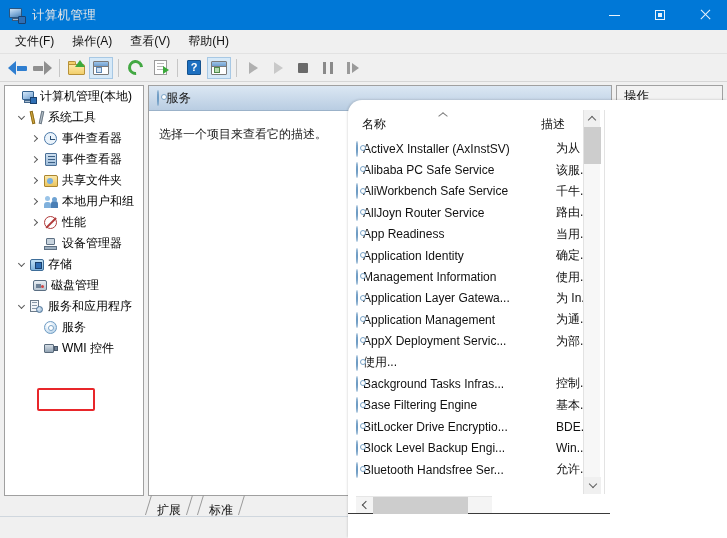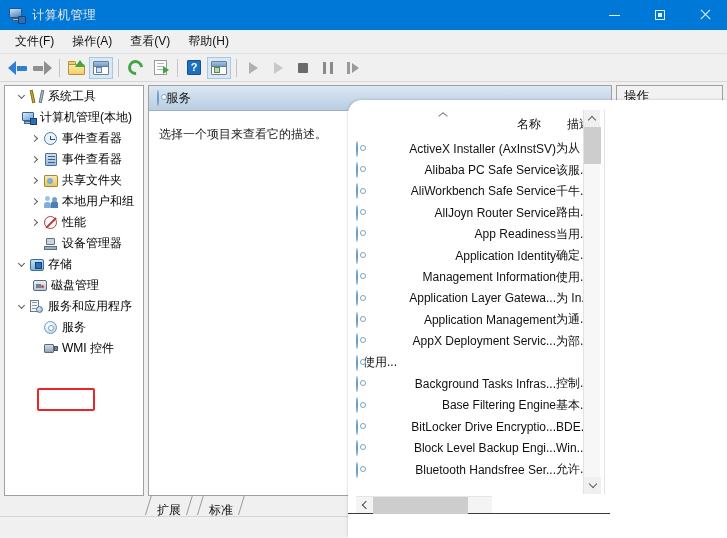--- a/index.html
+++ b/index.html
@@ -225,21 +225,21 @@
   .mid-body { position:absolute; left:0; top:26px; right:0; bottom:0; display:flex; background:#fff;}
   .desc-col { width:201px; padding:13px 10px 0 10px; font-size:12px; color:#1b1b1b; line-height:1.5;}
 
   
   .overlay {
     position:absolute; left:348px; top:100px; width:379px; height:438px;
     background:#fff; border-top-left-radius:14px;
     box-shadow:-1px -1px 2px rgba(0,0,0,.10);
     overflow:hidden;
   }
-  .ov-inner { position:absolute; left:0; top:0; width:379px; height:438px;text-align:right; }
+  .ov-inner { position:absolute; left:0; top:0; width:379px; height:438px; }
 
   .colhdr {
     position:absolute; left:8px; top:16px; width:258px; height:22px;
     display:flex; align-items:flex-start; font-size:12px; color:#111;
   }
   .col-name { width:185px; position:relative; padding-left:6px; }
   .sort-asc {
     position:absolute; left:83px; top:-4px; width:9px; height:5px;
   }
   .sort-asc:before,.sort-asc:after{
@@ -408,43 +408,43 @@
       <div class="pt">
           <div class="bar"></div>
           <div class="tri" style="border-left-color:#9a9a9a;border-top-width:5px;border-bottom-width:5px;border-left-width:7px"></div>
         </div>
     </div>
   </div>
 
   <div class="content">
 
     <div class="tree">
-      <div class="tnode" style="padding-left:10px">
-        <span class="chev down">
-            <span class="c"></span>
-          </span>
-        <span class="tico">
-            <span class="i-tools">
-              <b></b>
-              <i></i>
-            </span>
-          </span>
-        <span class="tlabel">系统工具</span>
-      </div>
-
       <div class="tnode">
         <span class="chev blank"></span>
         <span class="tico">
             <span class="i-comp">
               <b></b>
               <i></i>
               <s></s>
             </span>
           </span>
         <span class="tlabel">计算机管理(本地)</span>
+      </div>
+
+      <div class="tnode" style="padding-left:10px">
+        <span class="chev down">
+            <span class="c"></span>
+          </span>
+        <span class="tico">
+            <span class="i-tools">
+              <b></b>
+              <i></i>
+            </span>
+          </span>
+        <span class="tlabel">系统工具</span>
       </div>
 
       <div class="tnode" style="padding-left:24px">
         <span class="chev">
             <span class="c"></span>
           </span>
         <span class="tico">
             <span class="i-clock"></span>
           </span>
         <span class="tlabel">事件查看器</span>

